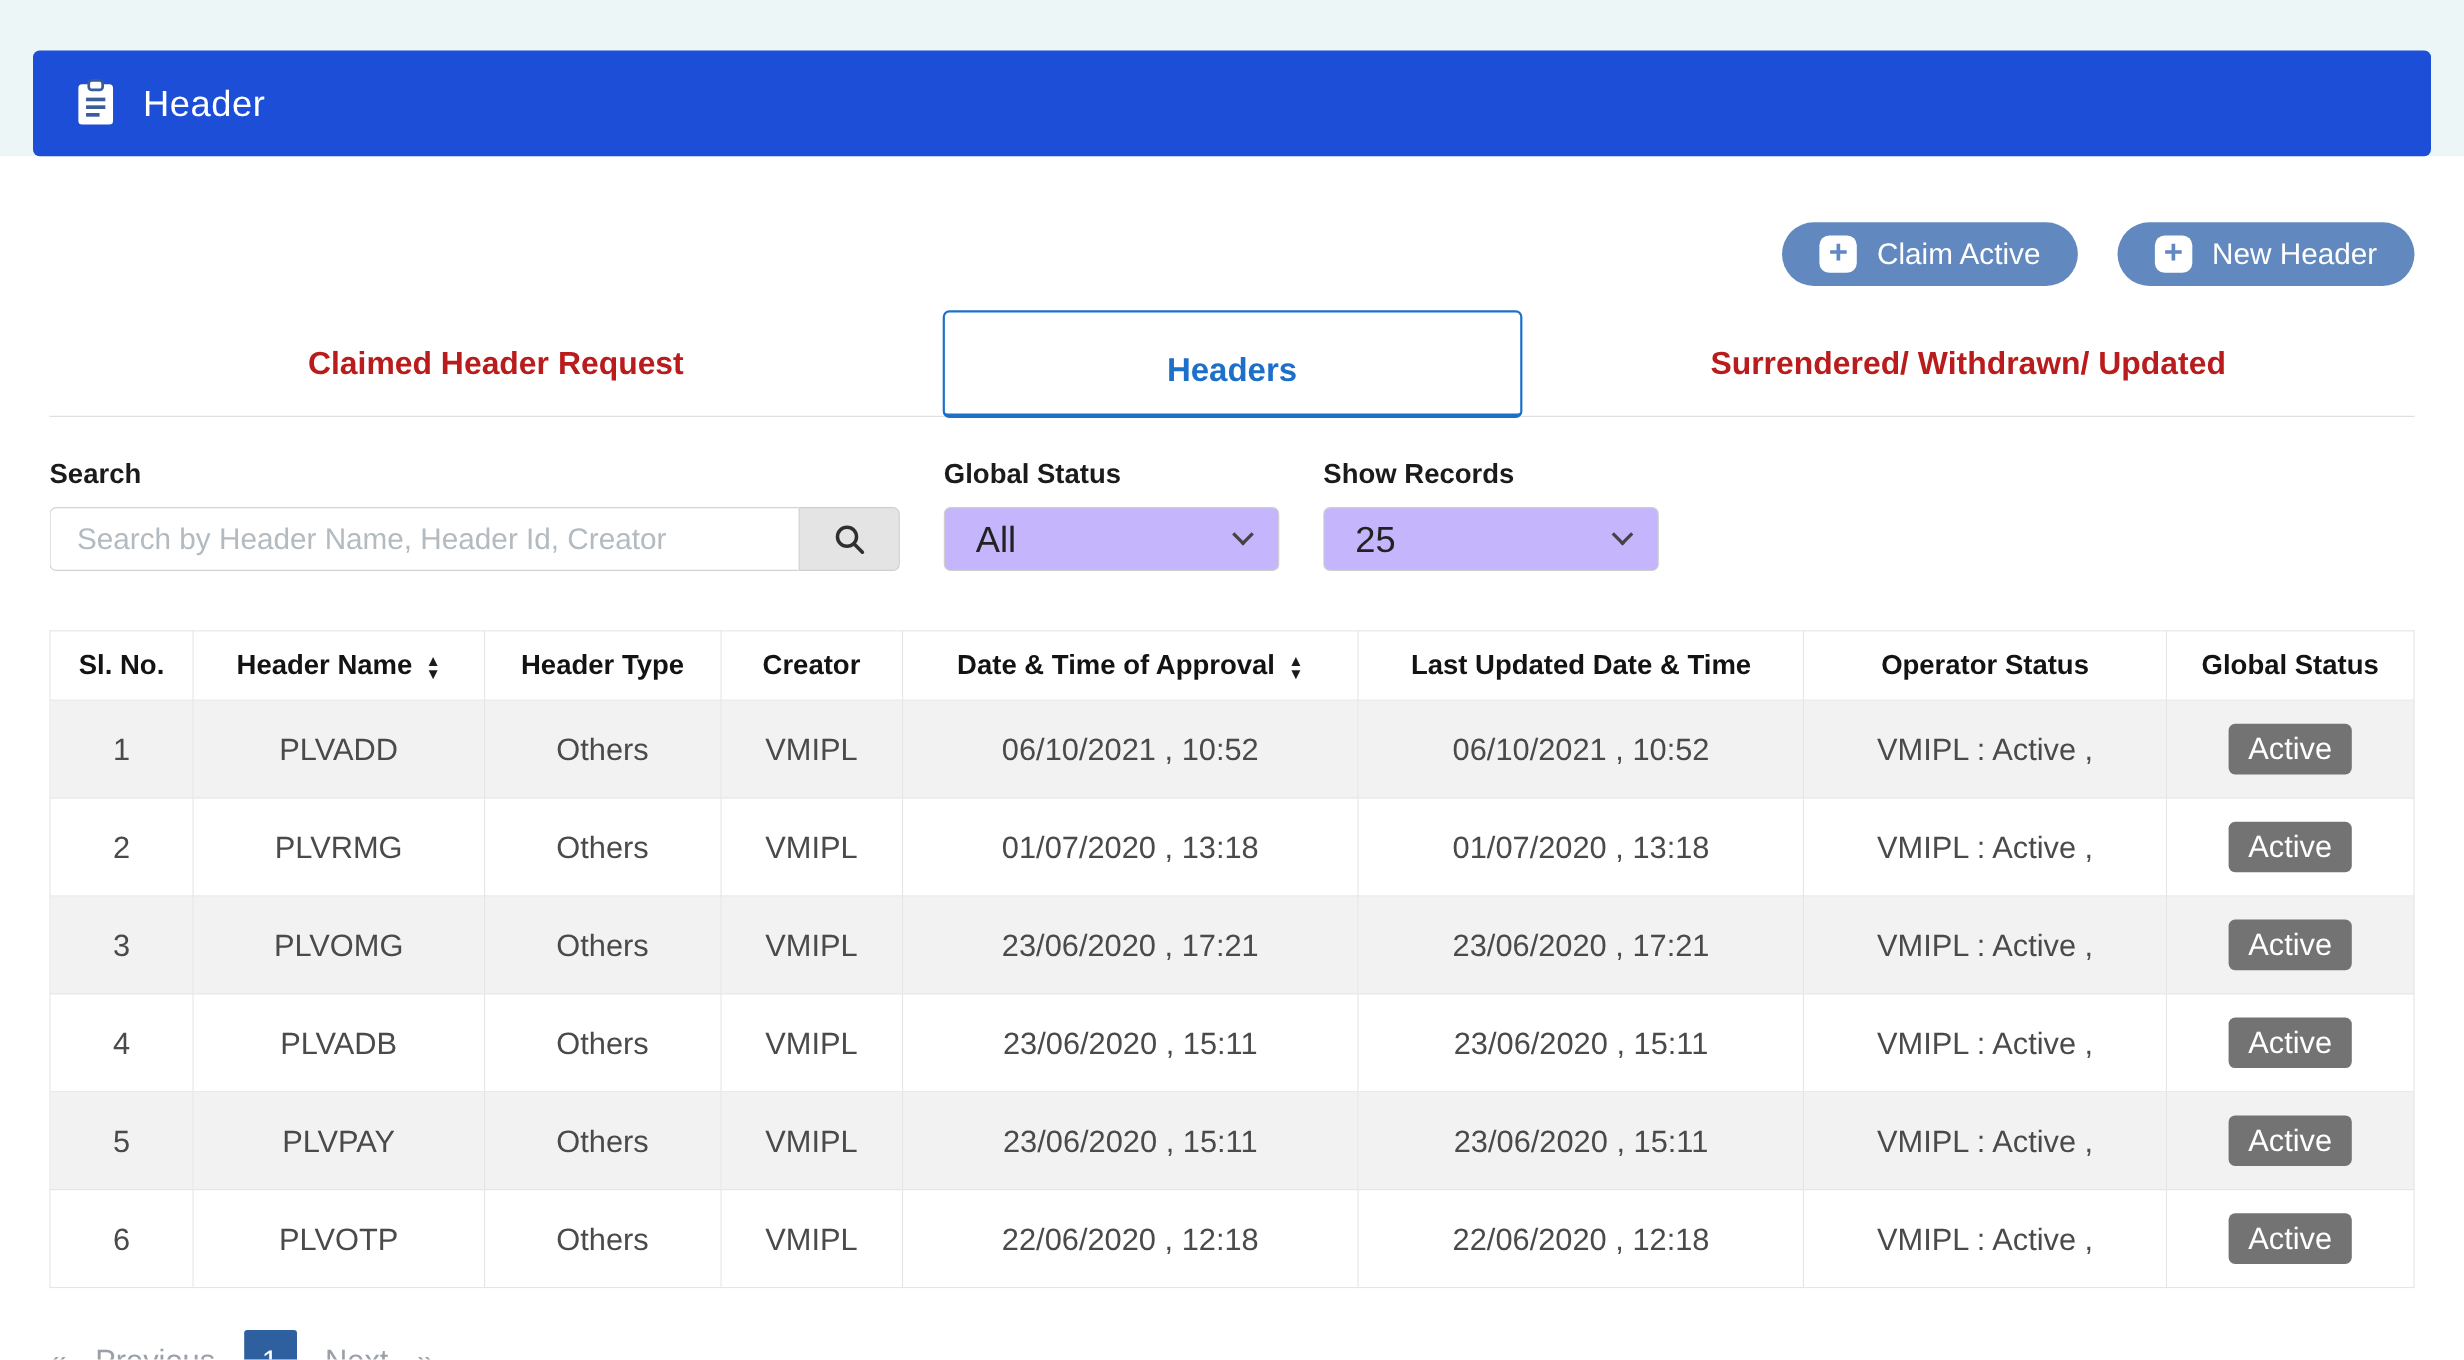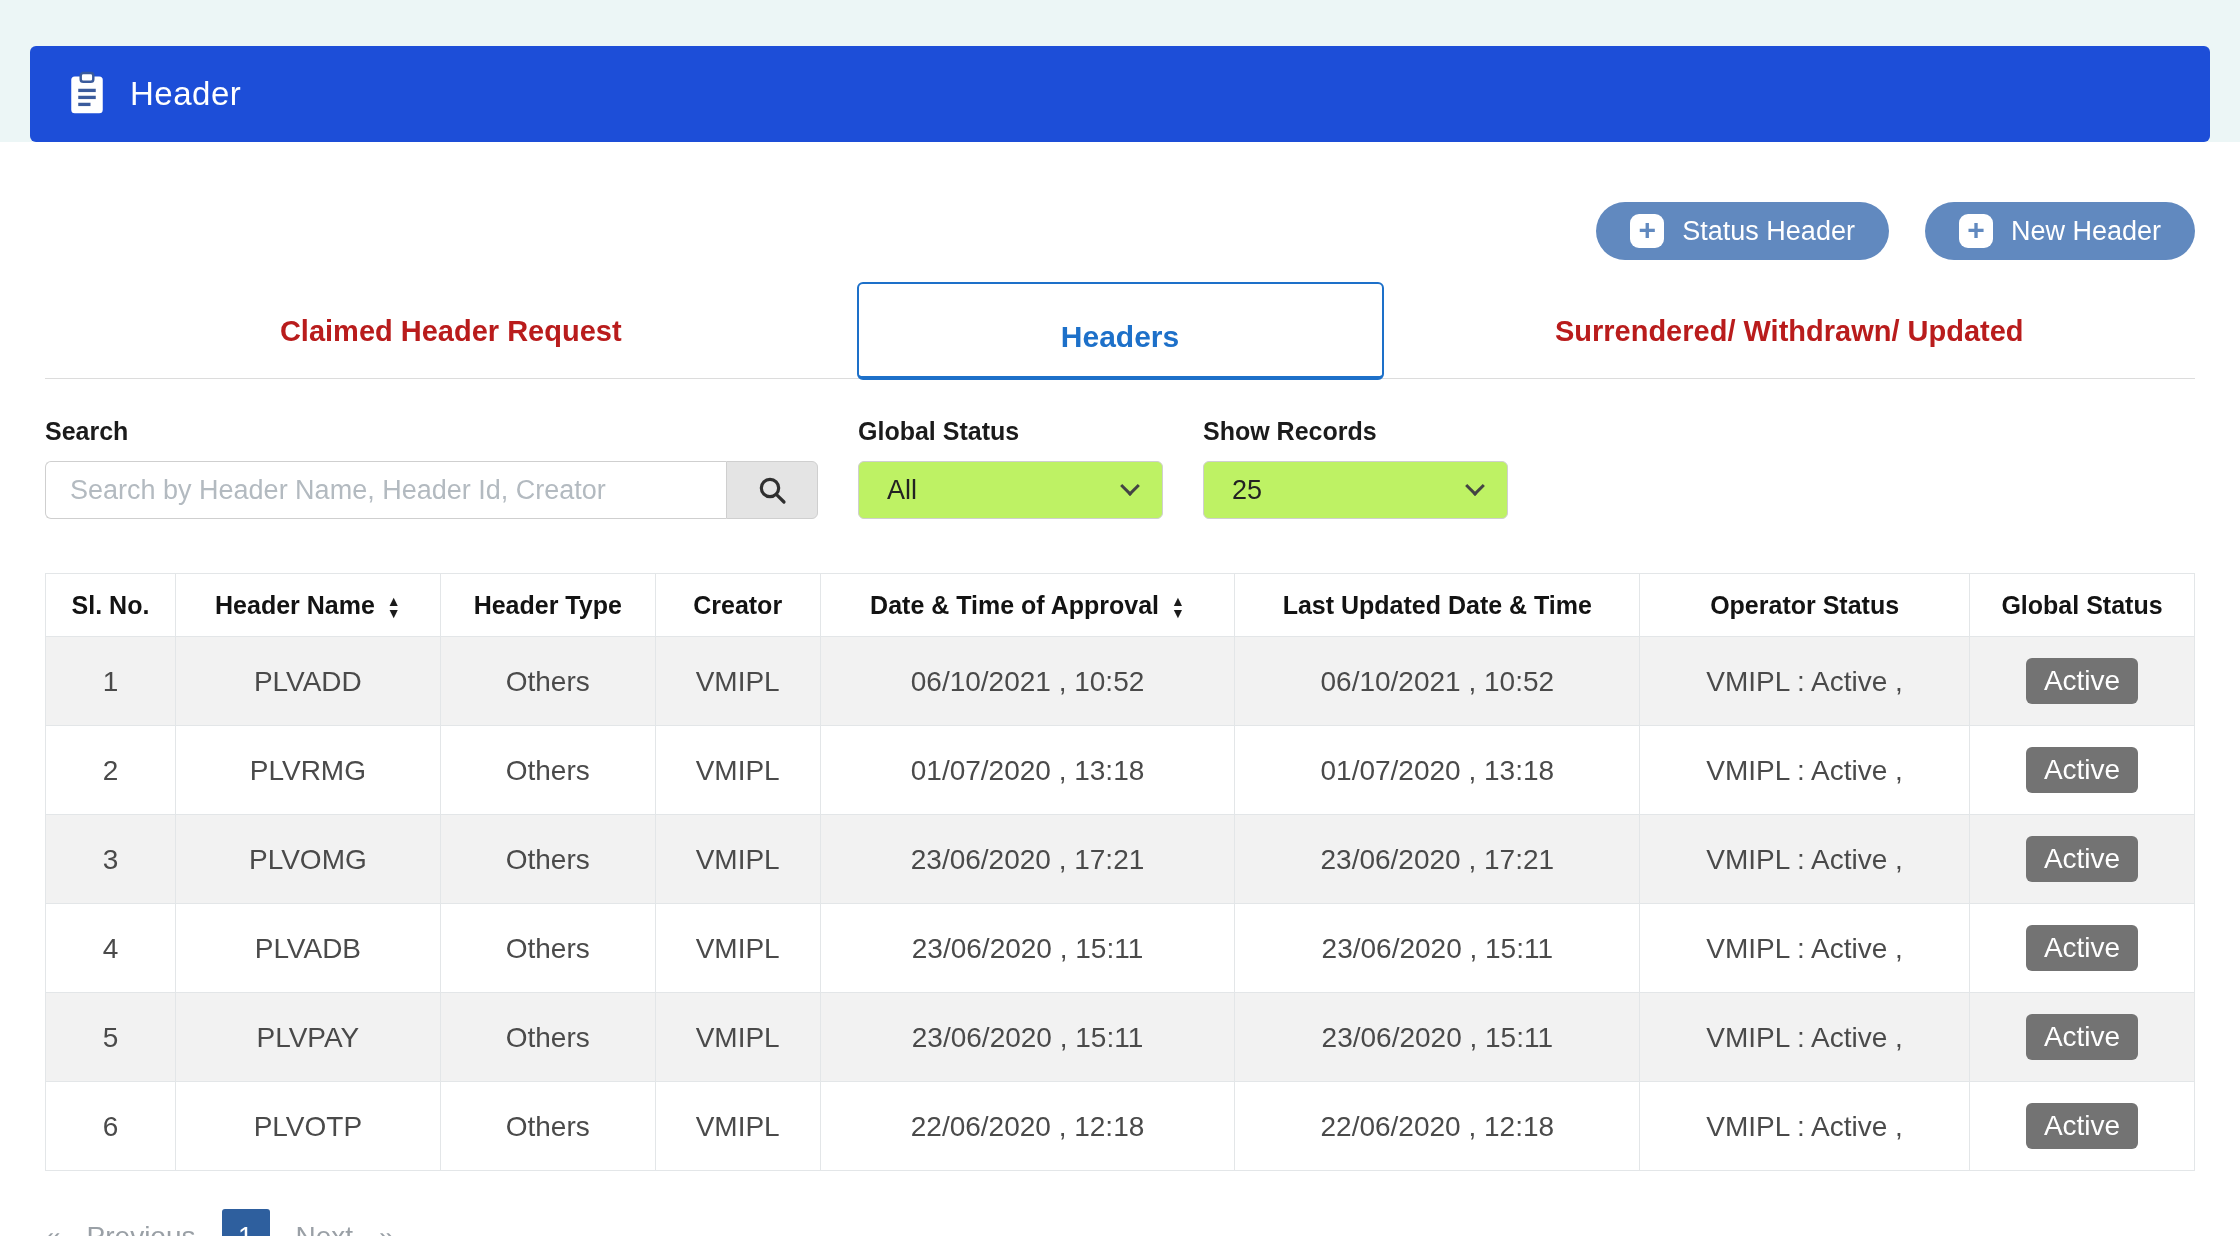--- a/index.html
+++ b/index.html
@@ -130,22 +130,22 @@
     display: flex;
     align-items: center;
     justify-content: center;
     cursor: pointer;
   }
   .select-wrap { position: relative; width: 305px; margin-top: 14px; }
   .select-wrap select {
     width: 100%; height: 58px;
     border: 1px solid #cfcfcf;
     border-radius: 6px;
-    background: #bef264;
-    font-size: 27px;
+    background: #c4b5fd;
+    font-size: 33px;
     color: #222;
     padding: 0 50px 0 28px;
     font-family: "Liberation Sans", sans-serif;
     -webkit-appearance: none;
     -moz-appearance: none;
     appearance: none;
     outline: none;
     cursor: pointer;
   }
   .select-wrap::after {
@@ -243,21 +243,21 @@
     </span>
     <span class="app-title">Header</span>
   </div>
 </div>
 
 <div class="content">
 
   <div class="actions-row">
     <button class="action-btn">
       <span class="plus-box">+</span>
-      <span>Status Header</span>
+      <span>Claim Active</span>
     </button>
     <button class="action-btn">
       <span class="plus-box">+</span>
       <span>New Header</span>
     </button>
   </div>
 
   <div class="tabs">
     <div class="tab">Claimed Header Request</div>
     <div class="tab tab-active">Headers</div>

